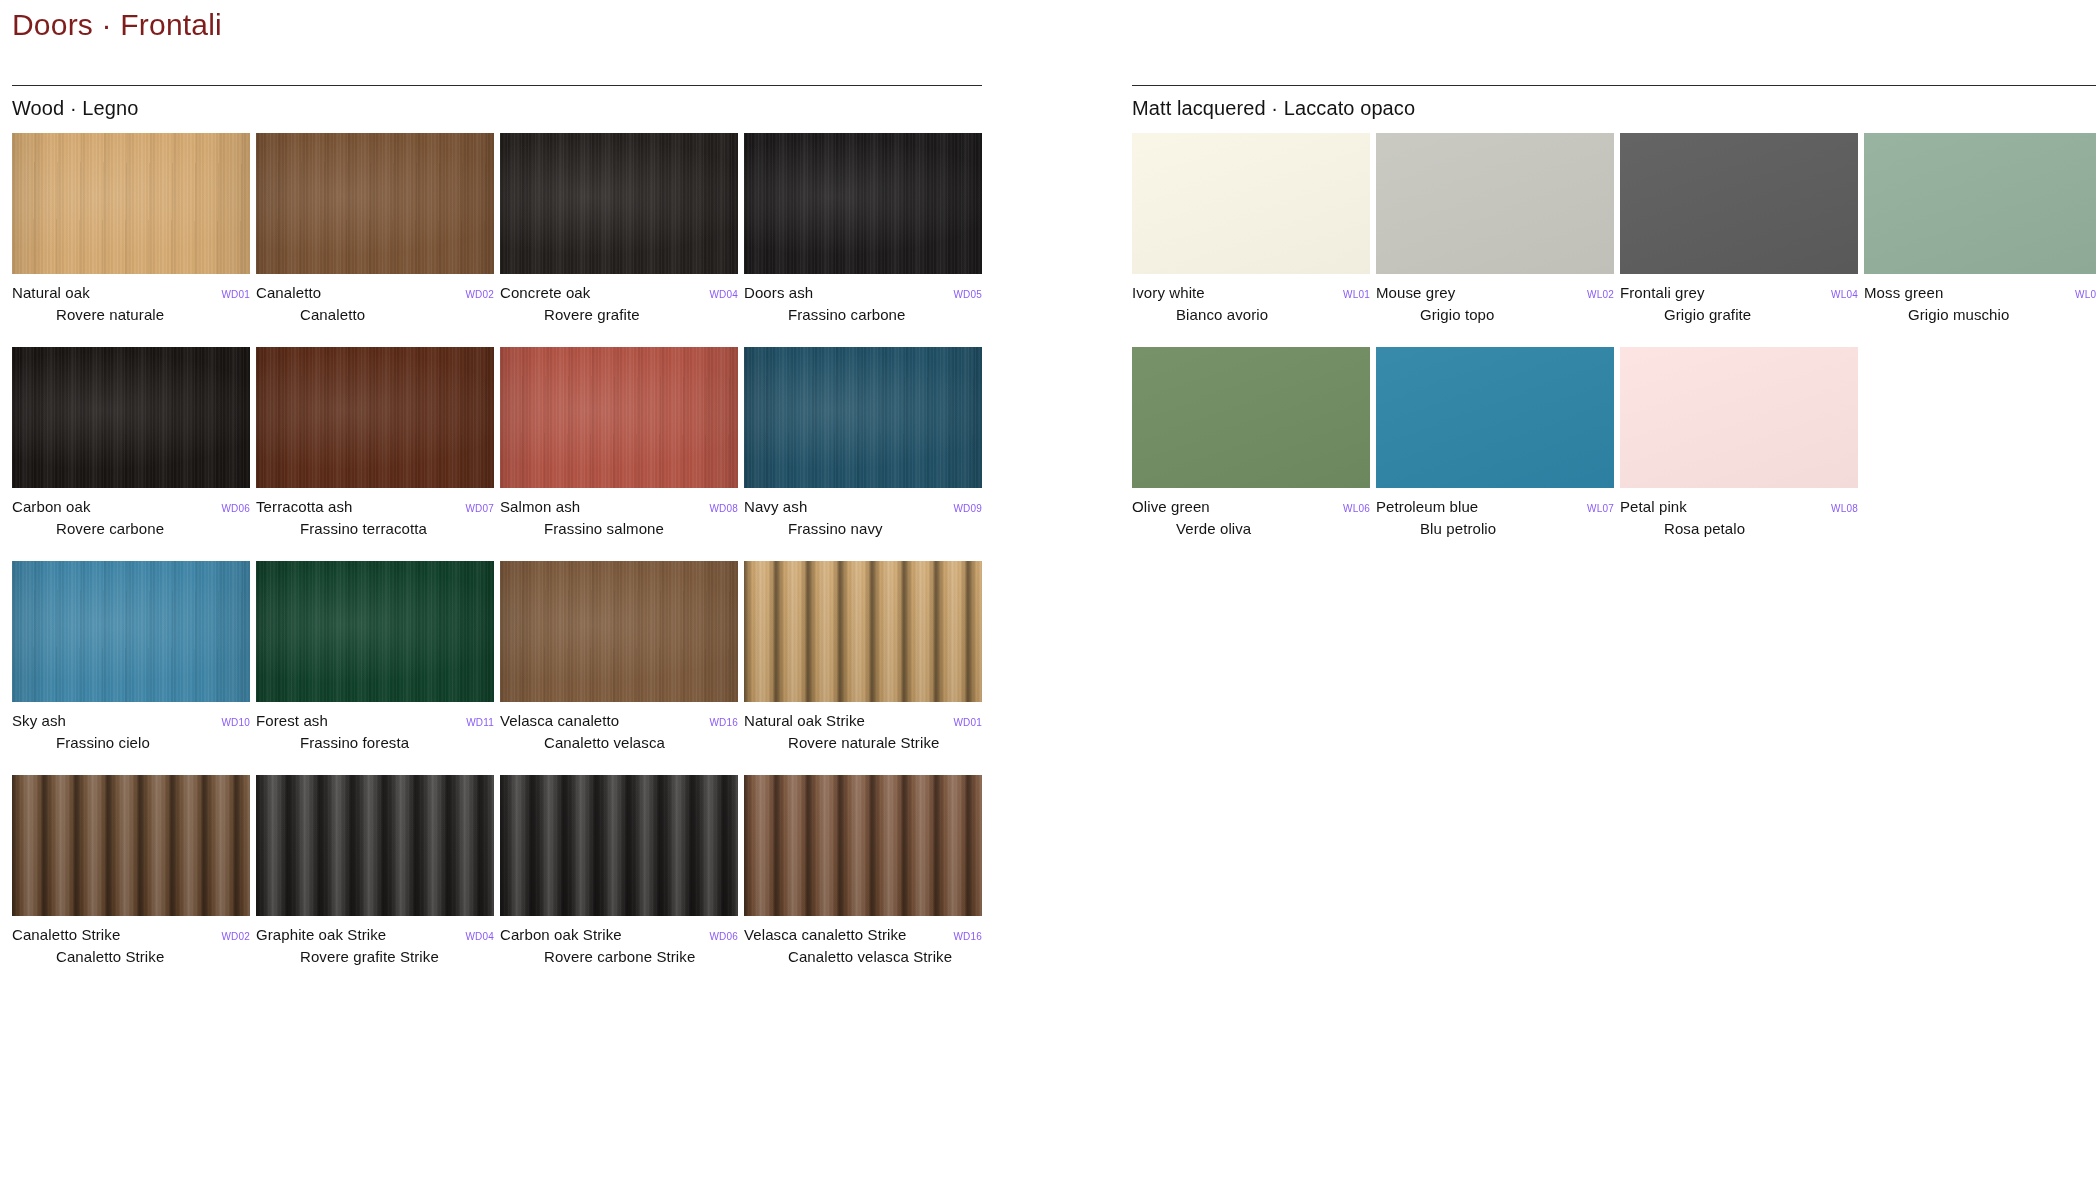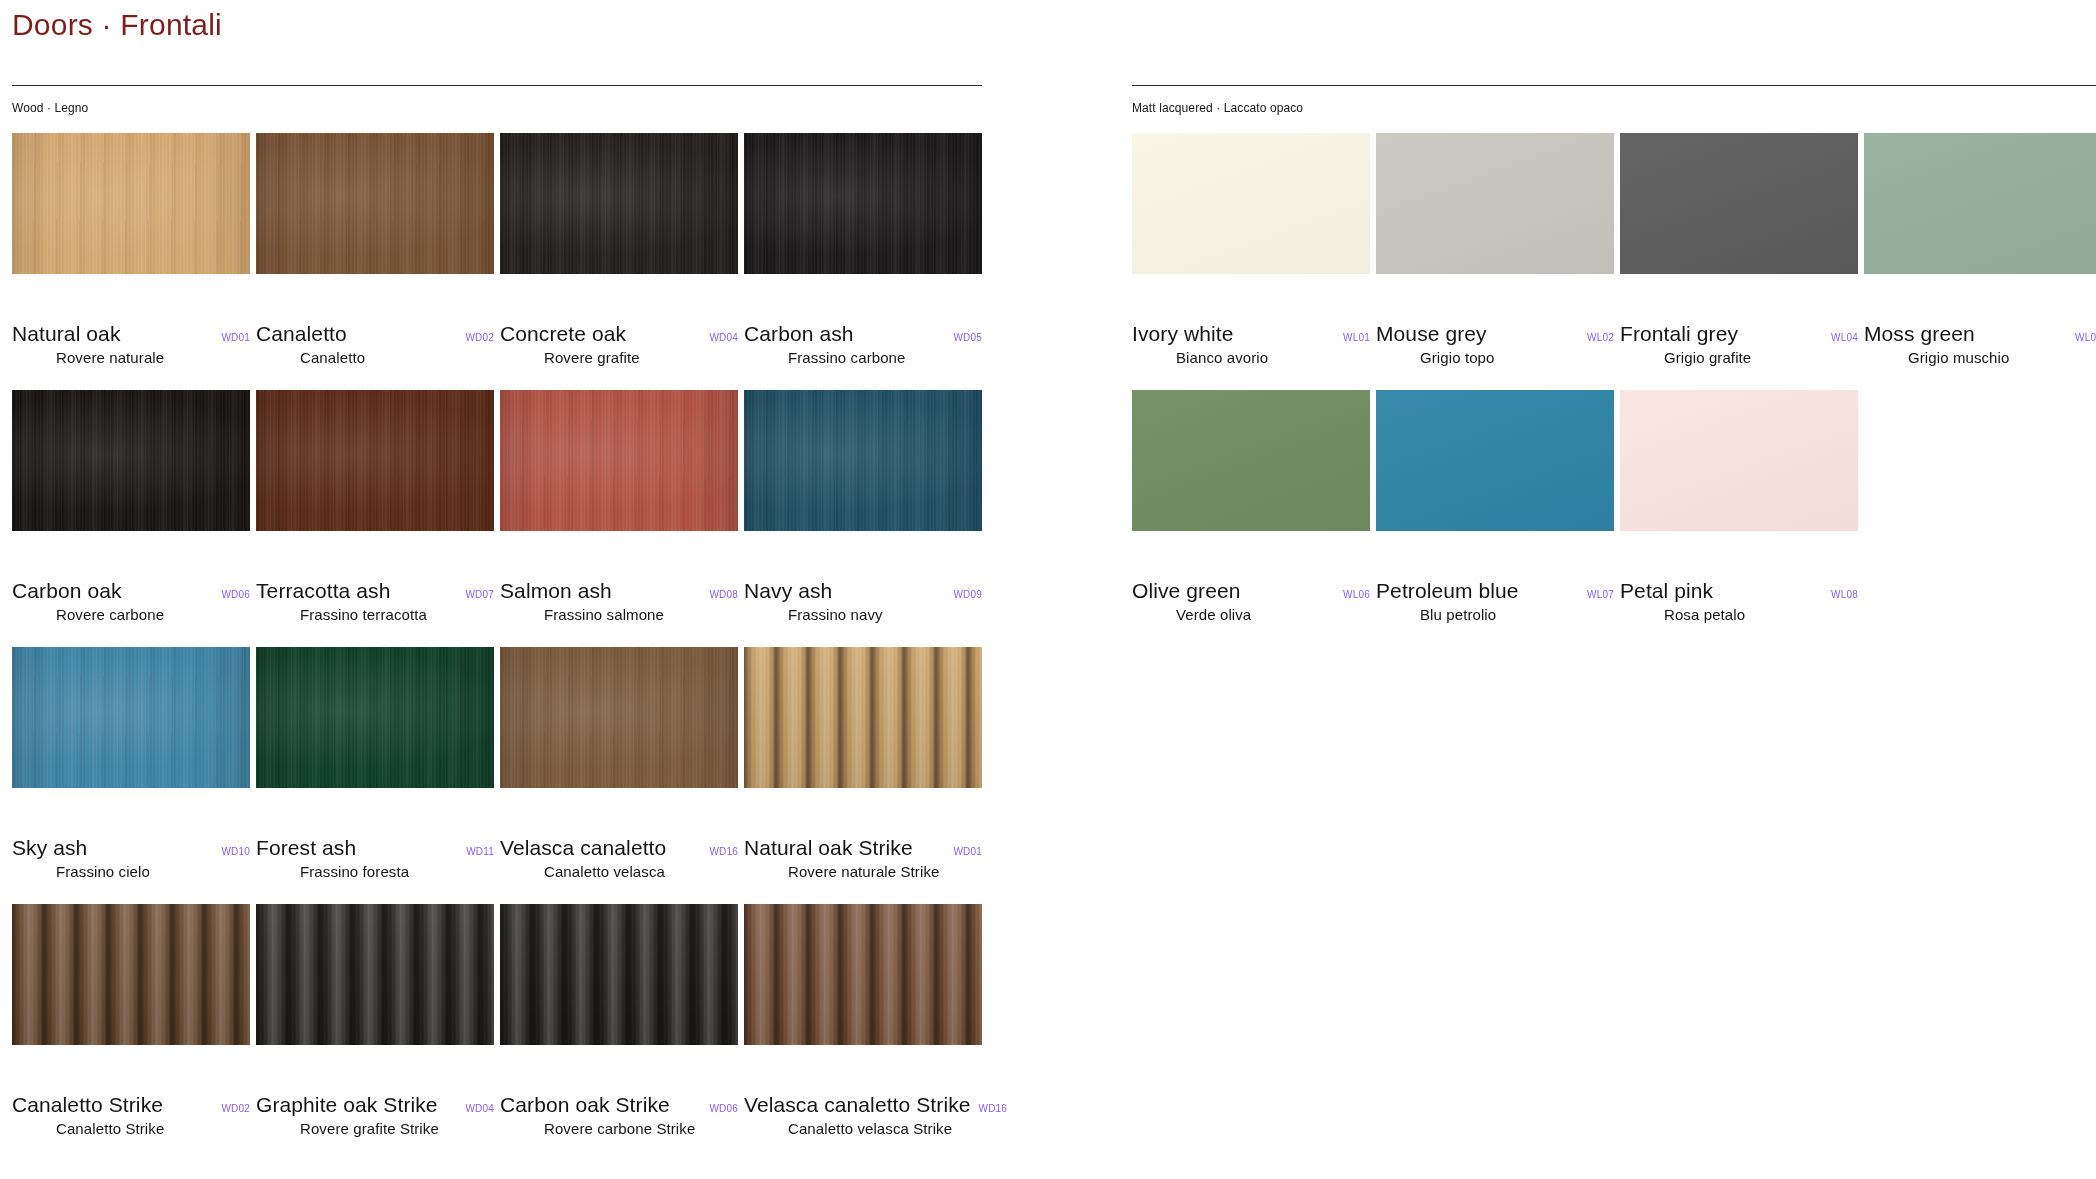--- a/index.html
+++ b/index.html
@@ -45,21 +45,21 @@
     width: 970px;
     flex: 0 0 970px;
   }
 
   .section-rule {
     border-top: 1px solid #2b2b2b;
     width: 100%;
     height: 0;
   }
   .section-title {
-    font-size: 12px;
+    font-size: 20px;
     font-weight: 500;
     letter-spacing: 0.1px;
     color: #141414;
     margin: 13px 0 16px 0;
     line-height: 18px;
   }
 
   
   .grid {
     display: grid;
@@ -149,25 +149,24 @@
 
   
   .caption { margin-top: 9px; }
   .cap-row {
     display: flex;
     align-items: baseline;
     justify-content: space-between;
     line-height: 20px;
   }
   .cap-en {
-    font-size: 21px;
+    font-size: 15px;
     color: #141414;
     letter-spacing: 0.1px;
     white-space: nowrap;
-    margin-top: 41px;
   }
   .cap-code {
     font-size: 10px;
     font-weight: 400;
     color: #8b5cf6;
     letter-spacing: 0.2px;
     white-space: nowrap;
     padding-left: 8px;
   }
   .cap-it {
@@ -219,21 +218,21 @@
                 <span class="cap-en">Concrete oak</span>
                 <span class="cap-code">WD04</span>
               </div>
               <div class="cap-it">Rovere grafite</div>
             </div>
           </div>
           <div class="cell">
             <div class="swatch wood" style="background: rgb(27, 25, 25);"></div>
             <div class="caption">
               <div class="cap-row">
-                <span class="cap-en">Carbon ash</span>
+                <span class="cap-en">Doors ash</span>
                 <span class="cap-code">WD05</span>
               </div>
               <div class="cap-it">Frassino carbone</div>
             </div>
           </div>
           <div class="cell">
             <div class="swatch wood" style="background: rgb(25, 21, 19);"></div>
             <div class="caption">
               <div class="cap-row">
                 <span class="cap-en">Carbon oak</span>

